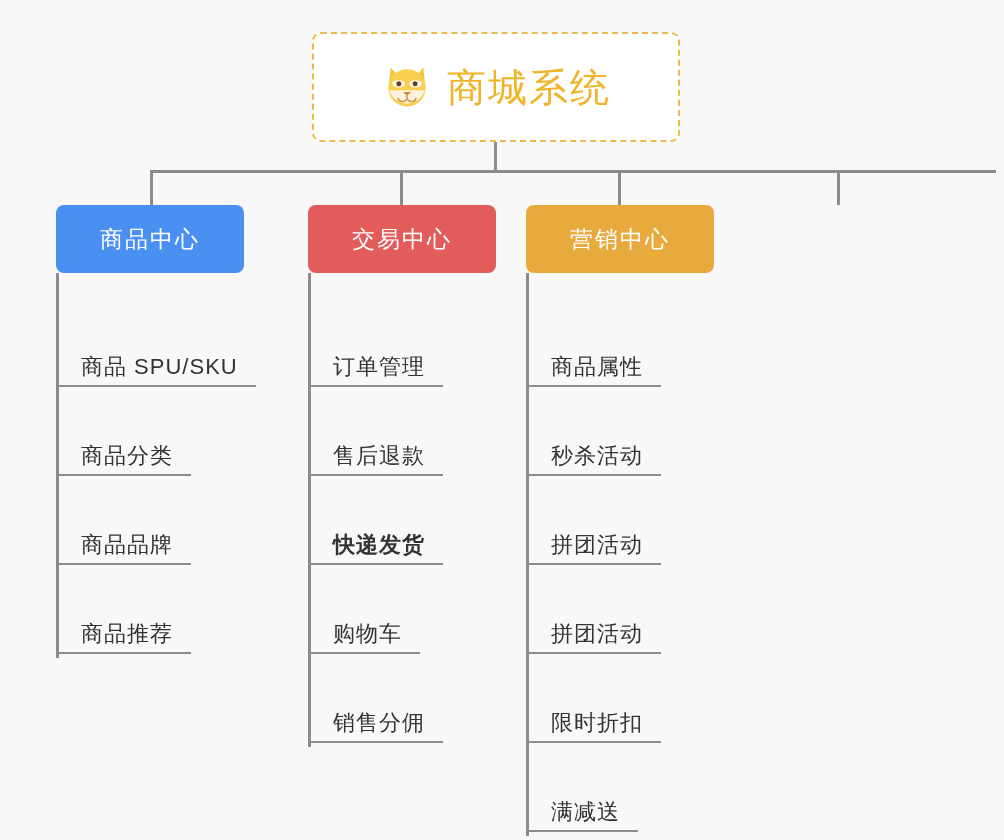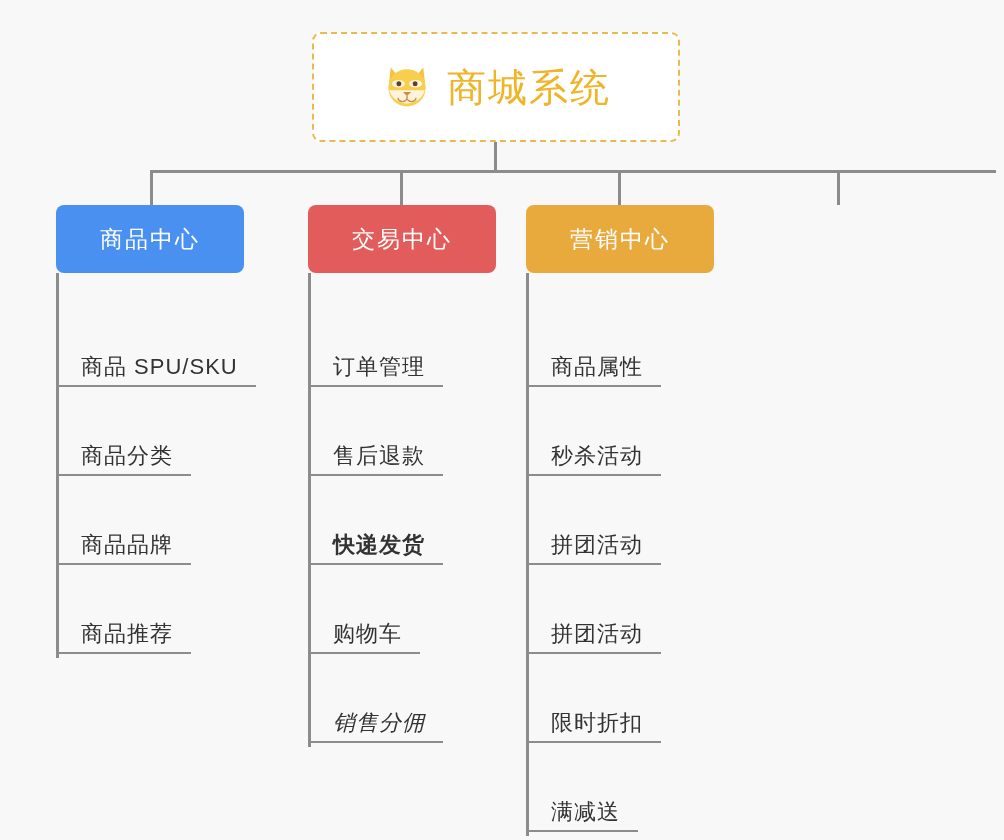--- a/index.html
+++ b/index.html
@@ -189,21 +189,21 @@
       <div class="leaf-item">
           <span class="leaf-label" style="border-bottom-color: rgb(140, 140, 140);">售后退款</span>
         </div>
       <div class="leaf-item">
           <span class="leaf-label" style="border-bottom-color: rgb(140, 140, 140); font-weight: bold;">快递发货</span>
         </div>
       <div class="leaf-item">
           <span class="leaf-label" style="border-bottom-color: rgb(140, 140, 140);">购物车</span>
         </div>
       <div class="leaf-item">
-          <span class="leaf-label" style="border-bottom-color: rgb(140, 140, 140); font-style: italic;">销售分佣</span>
+          <span class="leaf-label" style="border-bottom-color: rgb(140, 140, 140);">销售分佣</span>
         </div>
     </div>
   </div>
 
   <div class="column col-2">
     <div class="col-header" style="background: rgb(232, 169, 61);">营销中心</div>
     <div class="leaf-list" style="border-left-color: rgb(140, 140, 140);">
       <div class="leaf-item">
           <span class="leaf-label" style="border-bottom-color: rgb(140, 140, 140);">商品属性</span>
         </div>

